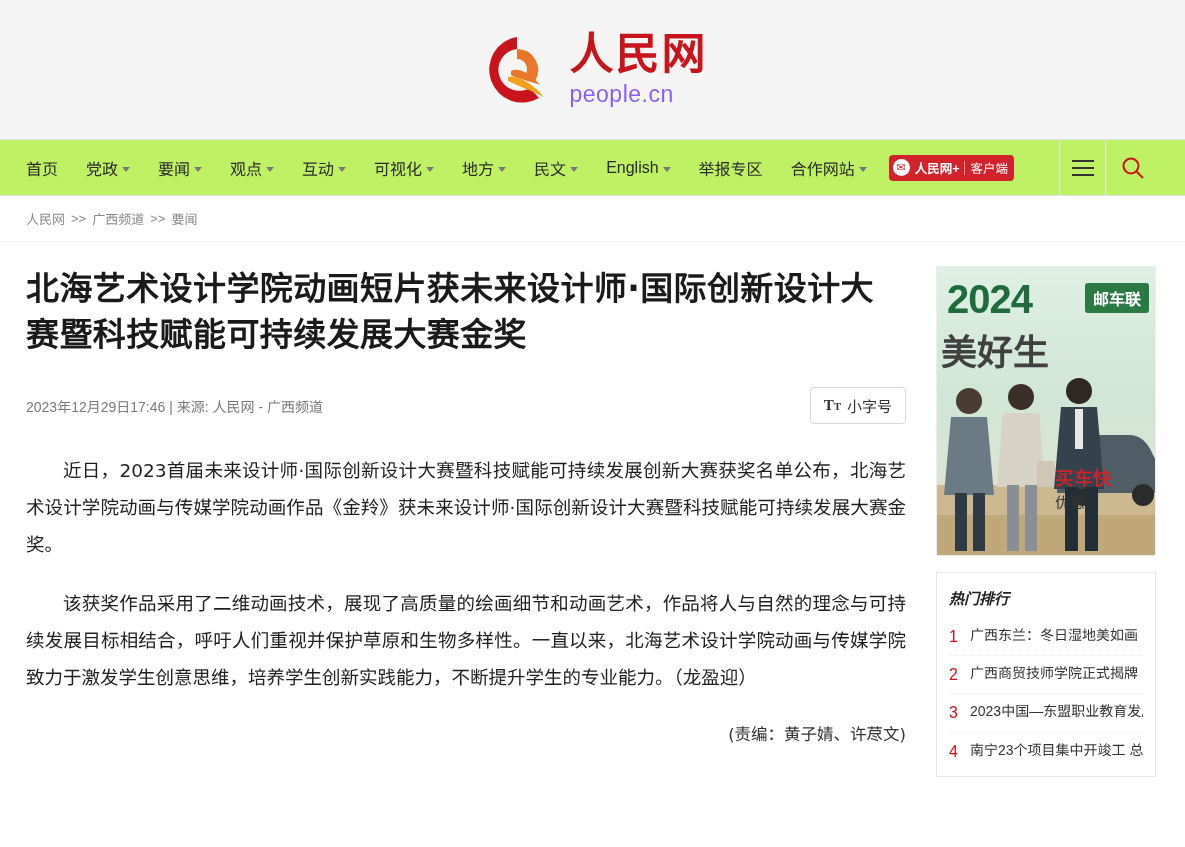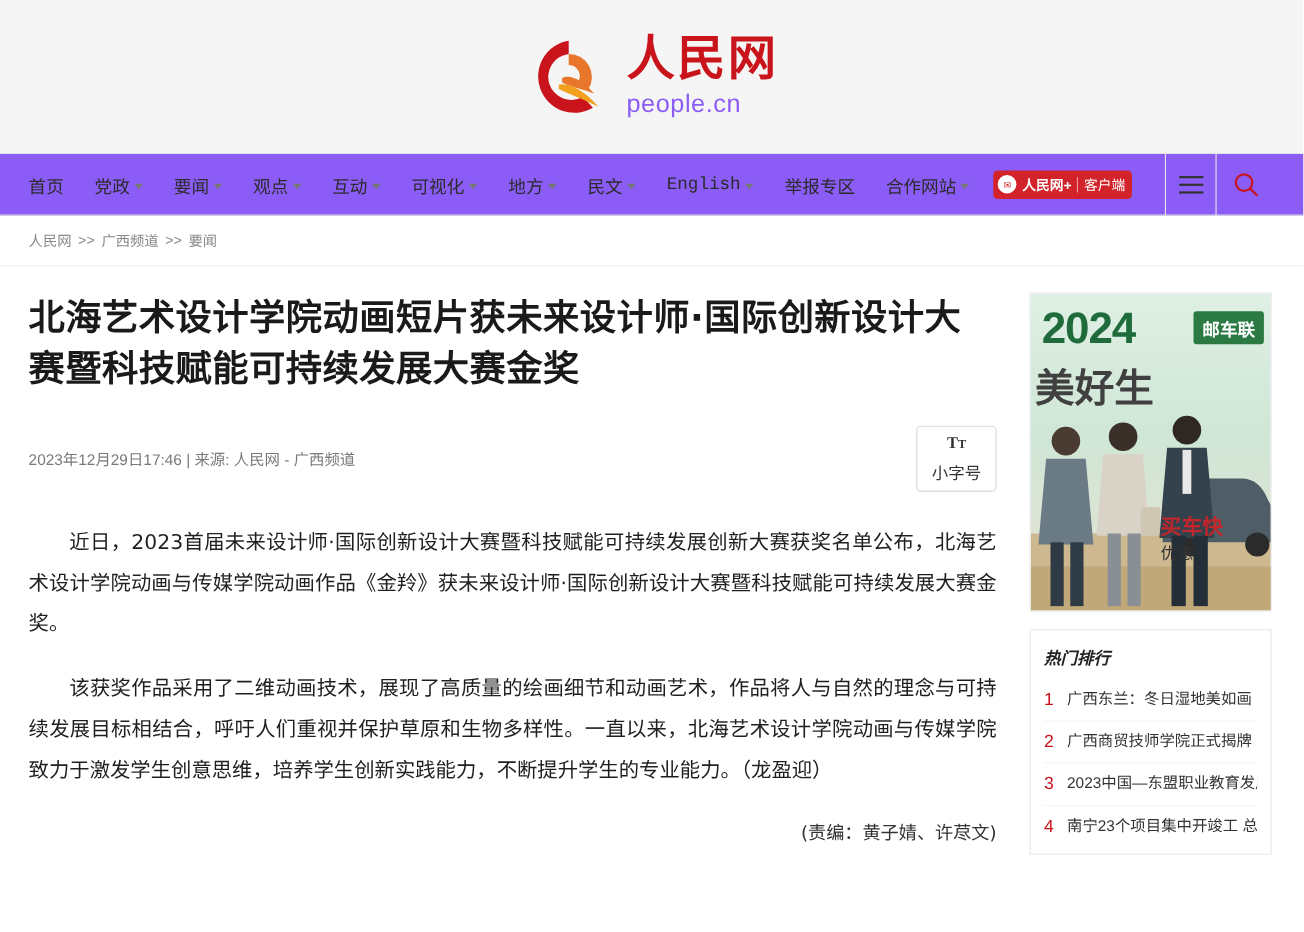--- a/index.html
+++ b/index.html
@@ -30,23 +30,22 @@
     font-size: 23px; color: #8b5cf6; letter-spacing: 0.5px; margin-top: 4px;
     font-family: "Liberation Sans", sans-serif;
   }
 
   
   .nav {
     height: 56px;
     display: flex; align-items: center;
     padding: 0 26px;
     border-bottom: 1px solid #e2e2e2;
-    background: #8b5cf6;
+    background: #bef264;
     gap: 0;
-    font-family: Liberation Mono, monospace;
   }
   .nav-item {
     font-size: 16px; color: #2b2b2b;
     padding: 0 14px;
     display: flex; align-items: center; gap: 4px;
     height: 56px; cursor: pointer; white-space: nowrap;
   }
   .nav-item:first-child { padding-left: 0; }
   .caret {
     width: 0; height: 0;
@@ -87,21 +86,21 @@
     font-size: 33px; line-height: 1.38; color: #1a1a1a; font-weight: bold;
     margin: 0 0 30px 0; letter-spacing: 0.4px;
     font-family: "DejaVu Sans", "Liberation Sans", sans-serif;
   }
   .meta-row { display: flex; align-items: center; justify-content: space-between; padding-bottom: 12px; }
   .meta { font-size: 14px; color: #7a7a7a; }
   .meta .src-link { color: #7a7a7a; }
   .fontsize-btn {
     display: flex; align-items: center; gap: 6px;
     border: 1px solid #d8d8d8; border-radius: 4px;
-    padding: 7px 13px; font-size: 15px; color: #333; cursor: pointer; background:#fff;flex-direction:column;
+    padding: 7px 13px; font-size: 15px; color: #333; cursor: pointer; background:#fff;
   }
   .fontsize-btn .tt { font-weight: bold; font-family: "Liberation Serif", serif; }
   .fontsize-btn .tt small { font-size: 11px; }
 
   .body-text { font-size: 18.5px; line-height: 2.0; color: #1f1f1f; margin-top: 16px; font-family: "DejaVu Sans", "Liberation Sans", sans-serif; }
   .body-text p { margin: 0 0 22px 0; text-indent: 2em; text-align: justify; }
   .editor-line { text-align: right; font-size: 16.5px; color: #333; margin-top: 4px; }
 
   
   .ad-box { width: 220px; height: 290px; overflow: hidden; position: relative; background: #e8eef0; border:1px solid #eee; }

